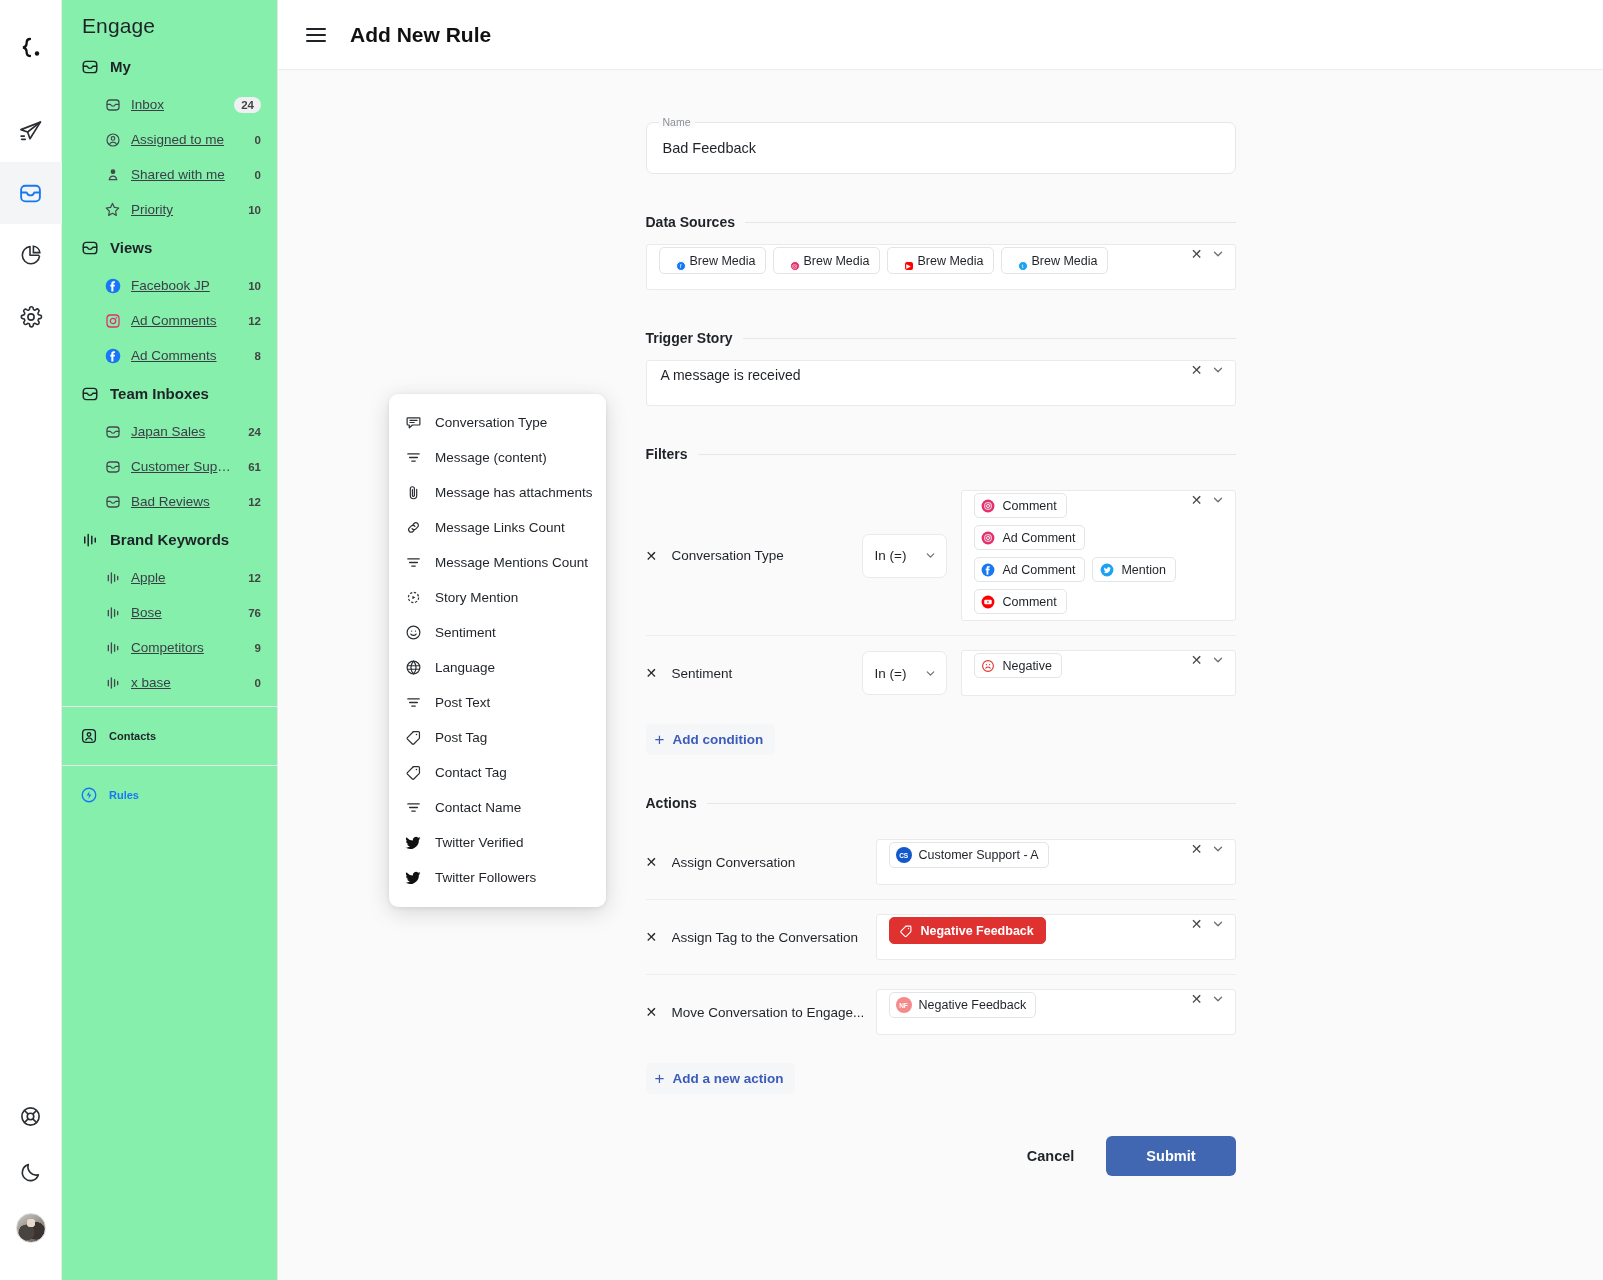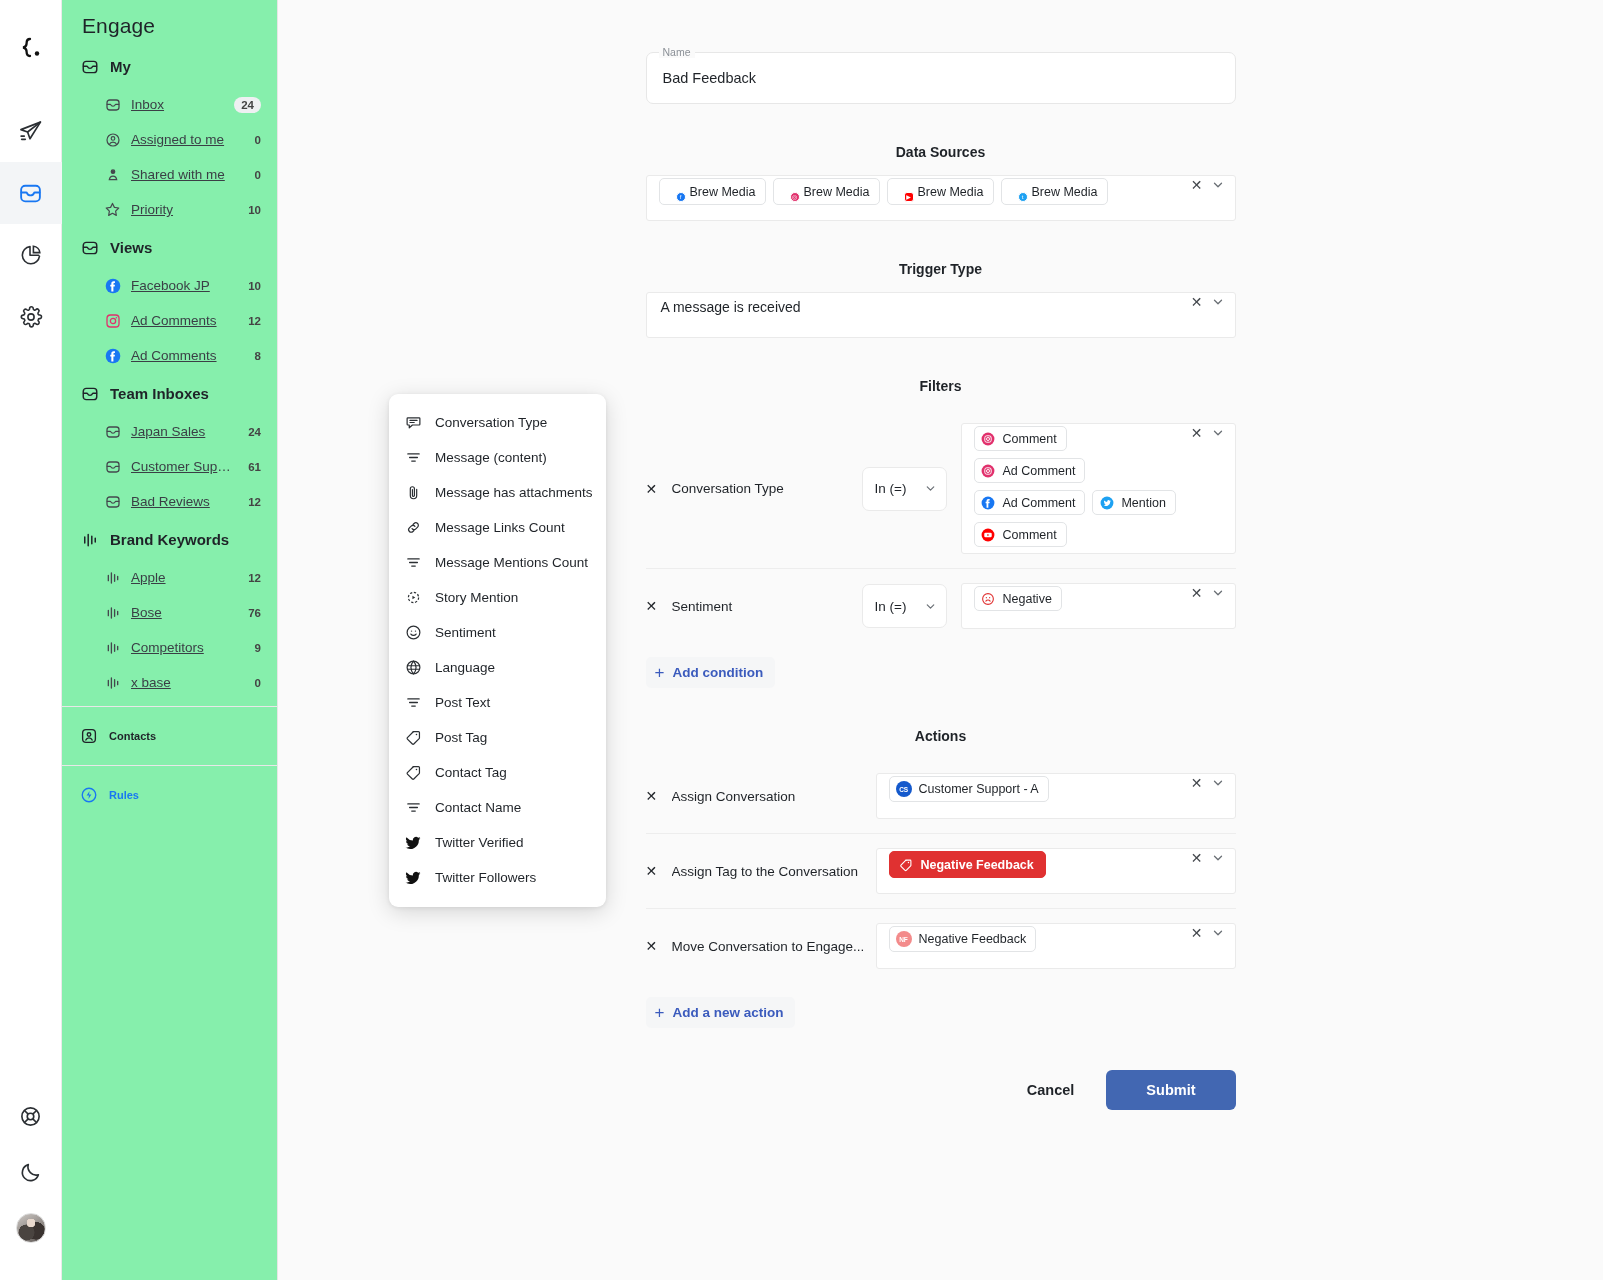--- a/index.html
+++ b/index.html
@@ -90,23 +90,22 @@
     position: relative; padding: 0;
   }
   .name-field { height: 52px; display: flex; align-items: center; padding: 0 16px; }
   .name-legend {
     position: absolute; top: -7px; left: 12px; background: #fafafa; padding: 0 4px;
     font-size: 10.5px; color: #8b9097;
   }
   .name-value { font-size: 14.5px; color: #1f2328; }
 
   .section-head {
-    display: flex; align-items: center; 
+    display: flex; align-items: center; gap: 10px;
     margin: 40px 0 14px 0;
-    flex-direction: column;
   }
   .section-head .sh-label { font-size: 14px; font-weight: 700; color: #1f2328; white-space: nowrap; }
   .section-head .sh-rule { flex: 1 1 auto; height: 1px; background: #e7e7e7; }
 
   .select-box {
     border: 1px solid #eaeaea; border-radius: 3px; background: #fff;
     display: flex; align-items: flex-start; min-height: 46px; padding: 2px 10px 6px 12px; gap: 6px;
   }
   .select-box .sb-content { flex: 1 1 auto; display: flex; flex-wrap: wrap; gap: 7px; align-items: center; }
   .select-box .sb-ctrls { flex: 0 0 auto; display: flex; align-items: center; gap: 8px; padding-left: 6px; color: #45494e; }
@@ -461,20 +460,28 @@
           <circle cx="12" cy="12" r="9"></circle>
           <path d="M12.8 6.8l-4 6h3.2l-.8 4.4 4-6h-3.2z" fill="#1877f2" stroke="none"></path>
         </svg>
       </span>
       <span>Rules</span>
     </div>
   </div>
 
   <div class="main">
 
+    <div class="topbar">
+      <div class="hamburger">
+        <span></span>
+          <span></span>
+          <span></span>
+      </div>
+      <div class="page-title">Add New Rule</div>
+    </div>
 
     <div class="content">
       <div class="form-wrap">
 
         
         <div class="fieldset name-field">
           <span class="name-legend">Name</span>
           <span class="name-value">Bad Feedback</span>
         </div>
 
@@ -507,21 +514,21 @@
             <span class="chev">
               <svg width="14" height="14" viewBox="0 0 24 24" fill="none" stroke="#6a6f75" stroke-width="2.2" stroke-linecap="round" stroke-linejoin="round">
                   <path d="M6 9l6 6 6-6"></path>
                 </svg>
             </span>
           </div>
         </div>
 
         
         <div class="section-head">
-          <span class="sh-label">Trigger Type</span>
+          <span class="sh-label">Trigger Story</span>
           <span class="sh-rule"></span>
         </div>
         <div class="select-box">
           <div class="sb-content">
             <span class="plain-text">A message is received</span>
           </div>
           <div class="sb-ctrls">
             <span class="xbtn">✕</span>
             <span class="chev">
               <svg width="14" height="14" viewBox="0 0 24 24" fill="none" stroke="#6a6f75" stroke-width="2.2" stroke-linecap="round" stroke-linejoin="round">

